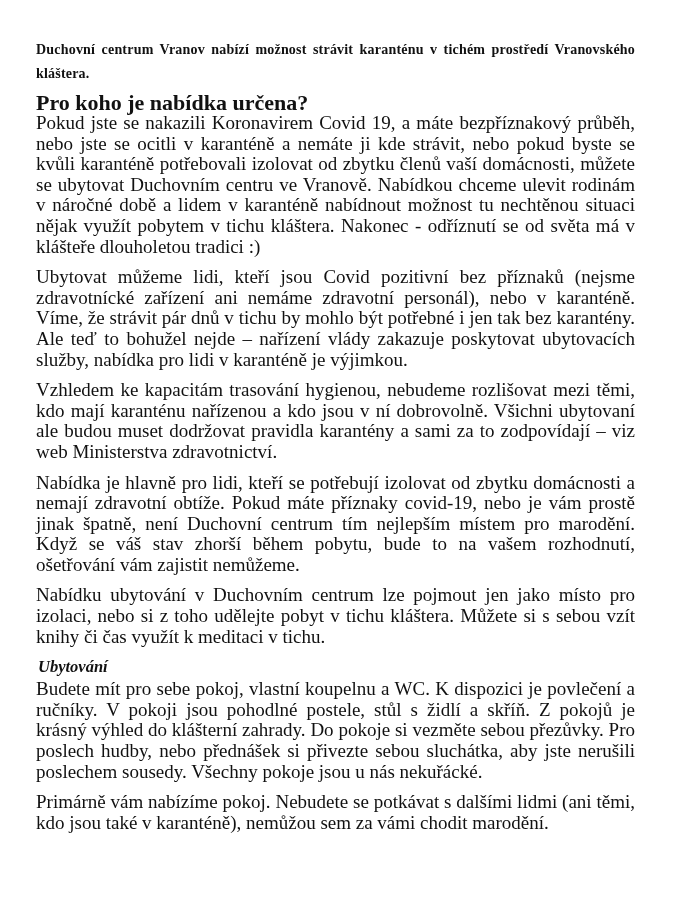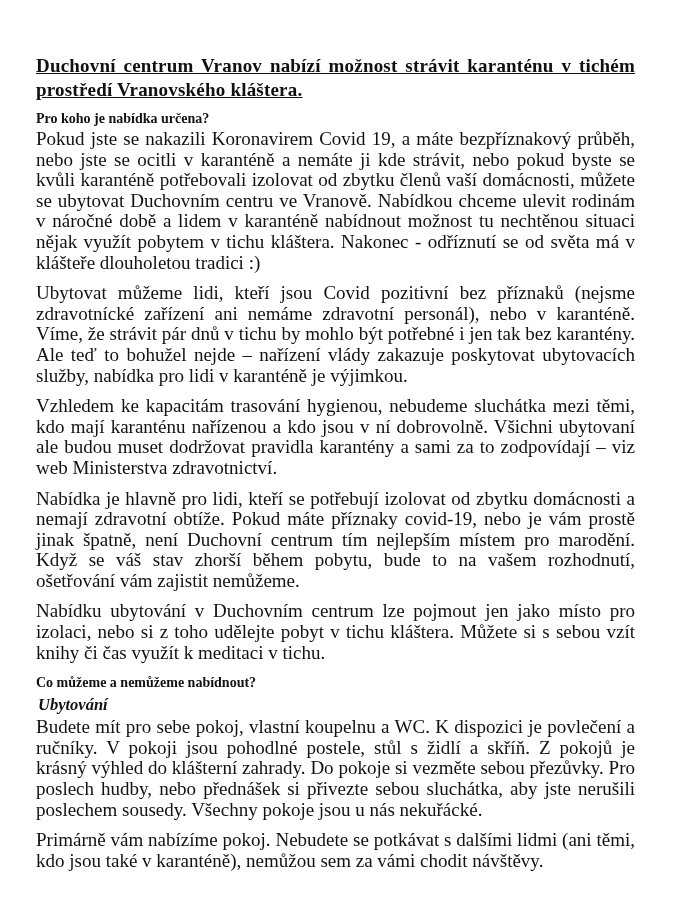--- a/index.html
+++ b/index.html
@@ -3,28 +3,28 @@
   <meta charset="utf-8">
   <style>
     html, body { margin: 0; padding: 0; background: #ffffff; }
     body {
       width: 677px; height: 913px; overflow: hidden;
       font-family: "Liberation Serif", serif;
       color: #111111;
     }
     .page { position: relative; padding: 38px 42px 0 36px; }
     .title {
-      font-weight: bold; text-decoration: underline;
-      font-size: 19px; line-height: 24px; margin: 16px 0 7px 0;
+      font-weight: bold; 
+      font-size: 14px; line-height: 24px; margin: 0 0 7px 0;
       letter-spacing: 0.2px;
       text-align: justify;
       text-align-last: left;
     }
     h2 {
-      font-size: 14px; font-weight: bold; line-height: 20px; margin: 0;
+      font-size: 22px; font-weight: bold; line-height: 20px; margin: 0;
     }
     h3 {
       font-size: 16.5px; font-weight: bold; font-style: italic; line-height: 20px; margin: 2px;
     }
     p {
       font-size: 19px; line-height: 20.6px; margin: 0 0 10px 0;
       text-align: justify;
     }
     .sec { margin-top: 0; }
   </style>
@@ -34,24 +34,23 @@
 <div class="page">
   <div class="title">Duchovní centrum Vranov nabízí možnost strávit karanténu v tichém prostředí Vranovského kláštera.</div>
 
   <div class="sec">
     <h2>Pro koho je nabídka určena?</h2>
     <p>Pokud jste se nakazili Koronavirem Covid 19, a máte bezpříznakový průběh, nebo jste se ocitli v karanténě a nemáte ji kde strávit, nebo pokud byste se kvůli karanténě potřebovali izolovat od zbytku členů vaší domácnosti, můžete se ubytovat Duchovním centru ve Vranově. Nabídkou chceme ulevit rodinám v náročné době a lidem v karanténě nabídnout možnost tu nechtěnou situaci nějak využít pobytem v tichu kláštera. Nakonec - odříznutí se od světa má v klášteře dlouholetou tradici :)</p>
   </div>
 
   <div class="sec">
     <p>Ubytovat můžeme lidi, kteří jsou Covid pozitivní bez příznaků (nejsme zdravotnícké zařízení ani nemáme zdravotní personál), nebo v karanténě. Víme, že strávit pár dnů v tichu by mohlo být potřebné i jen tak bez karantény. Ale teď to bohužel nejde – nařízení vlády zakazuje poskytovat ubytovacích služby, nabídka pro lidi v karanténě je výjimkou.</p>
-    <p>Vzhledem ke kapacitám trasování hygienou, nebudeme sluchátka mezi těmi, kdo mají karanténu nařízenou a kdo jsou v ní dobrovolně. Všichni ubytovaní ale budou muset dodržovat pravidla karantény a sami za to zodpovídají – viz web Ministerstva zdravotnictví.</p>
+    <p>Vzhledem ke kapacitám trasování hygienou, nebudeme rozlišovat mezi těmi, kdo mají karanténu nařízenou a kdo jsou v ní dobrovolně. Všichni ubytovaní ale budou muset dodržovat pravidla karantény a sami za to zodpovídají – viz web Ministerstva zdravotnictví.</p>
     <p>Nabídka je hlavně pro lidi, kteří se potřebují izolovat od zbytku domácnosti a nemají zdravotní obtíže. Pokud máte příznaky covid-19, nebo je vám prostě jinak špatně, není Duchovní centrum tím nejlepším místem pro marodění. Když se váš stav zhorší během pobytu, bude to na vašem rozhodnutí, ošetřování vám zajistit nemůžeme.</p>
     <p>Nabídku ubytování v Duchovním centrum lze pojmout jen jako místo pro izolaci, nebo si z toho udělejte pobyt v tichu kláštera. Můžete si s sebou vzít knihy či čas využít k meditaci v tichu.</p>
   </div>
 
   <div class="sec">
-    <h2>Co můžeme a nemůžeme nabídnout?</h2>
     <h3>Ubytování</h3>
     <p>Budete mít pro sebe pokoj, vlastní koupelnu a WC. K dispozici je povlečení a ručníky. V pokoji jsou pohodlné postele, stůl s židlí a skříň. Z pokojů je krásný výhled do klášterní zahrady. Do pokoje si vezměte sebou přezůvky. Pro poslech hudby, nebo přednášek si přivezte sebou sluchátka, aby jste nerušili poslechem sousedy. Všechny pokoje jsou u nás nekuřácké.</p>
-    <p>Primárně vám nabízíme pokoj. Nebudete se potkávat s dalšími lidmi (ani těmi, kdo jsou také v karanténě), nemůžou sem za vámi chodit návštěvy.</p>
+    <p>Primárně vám nabízíme pokoj. Nebudete se potkávat s dalšími lidmi (ani těmi, kdo jsou také v karanténě), nemůžou sem za vámi chodit marodění.</p>
   </div>
 </div>
 
 </body></html>

